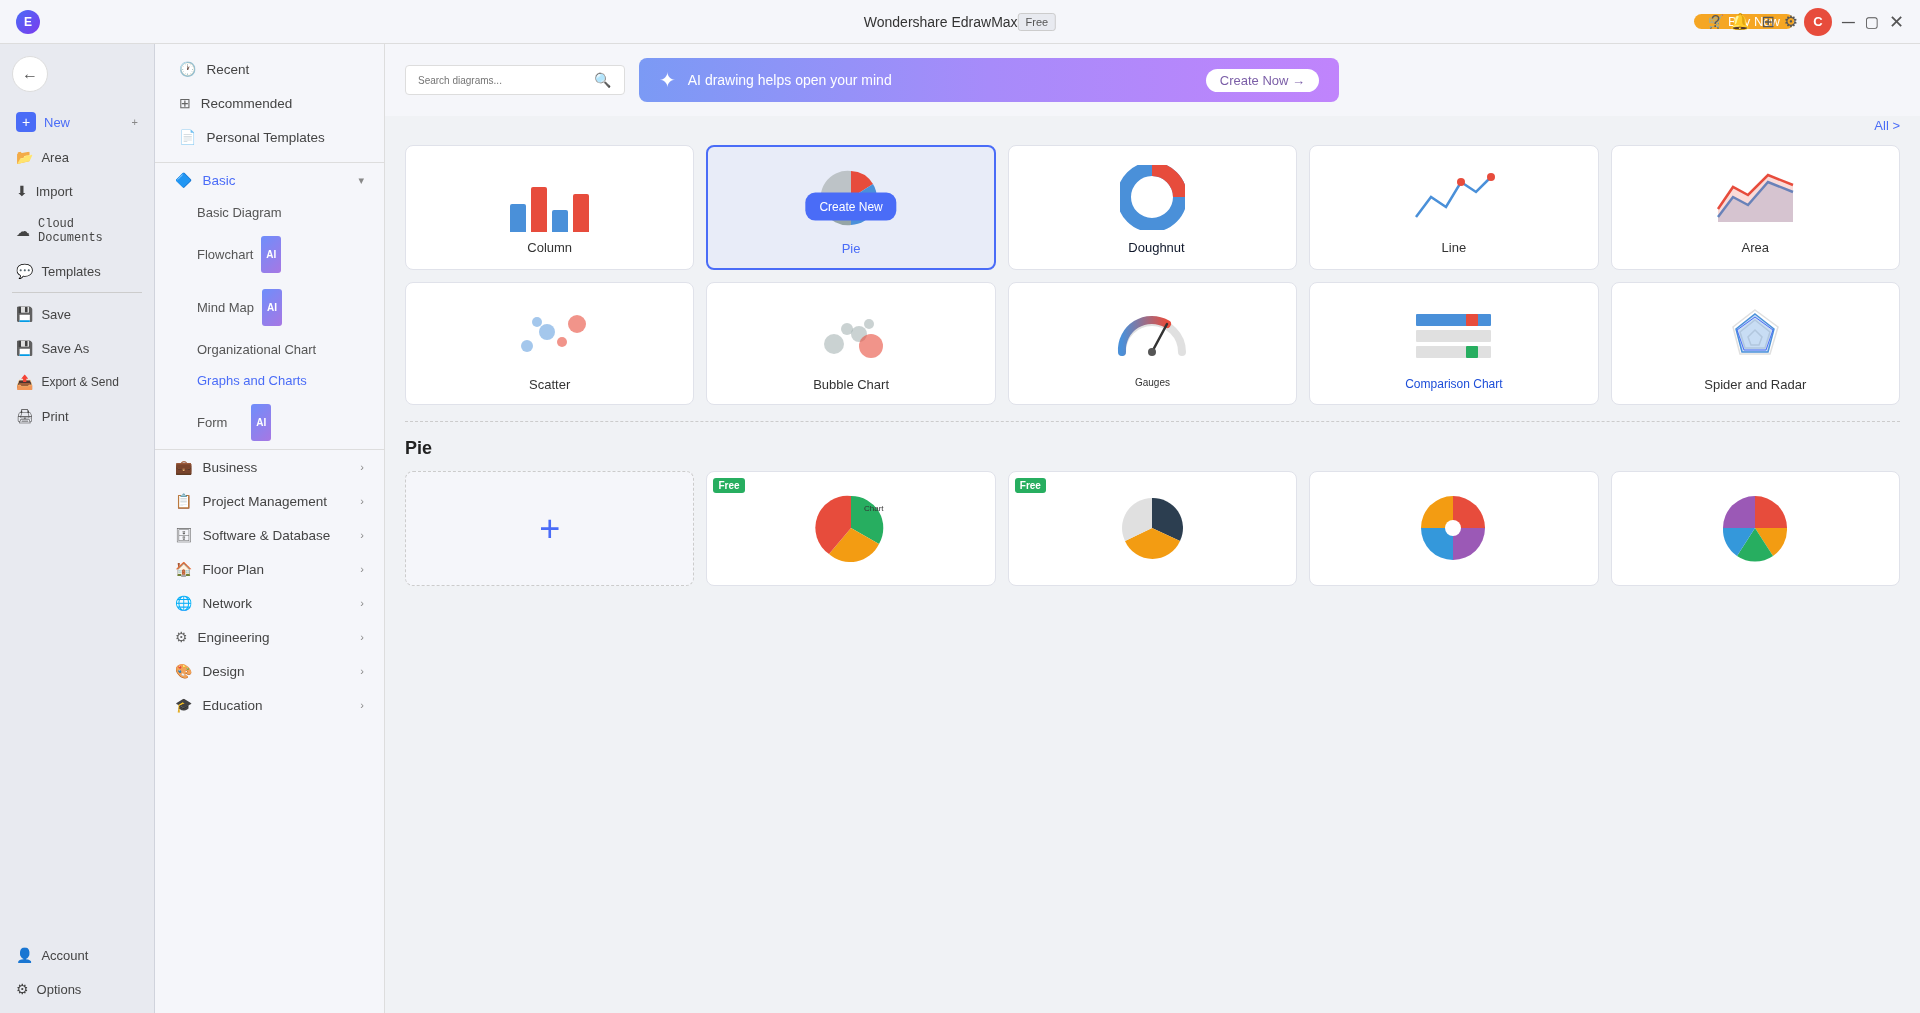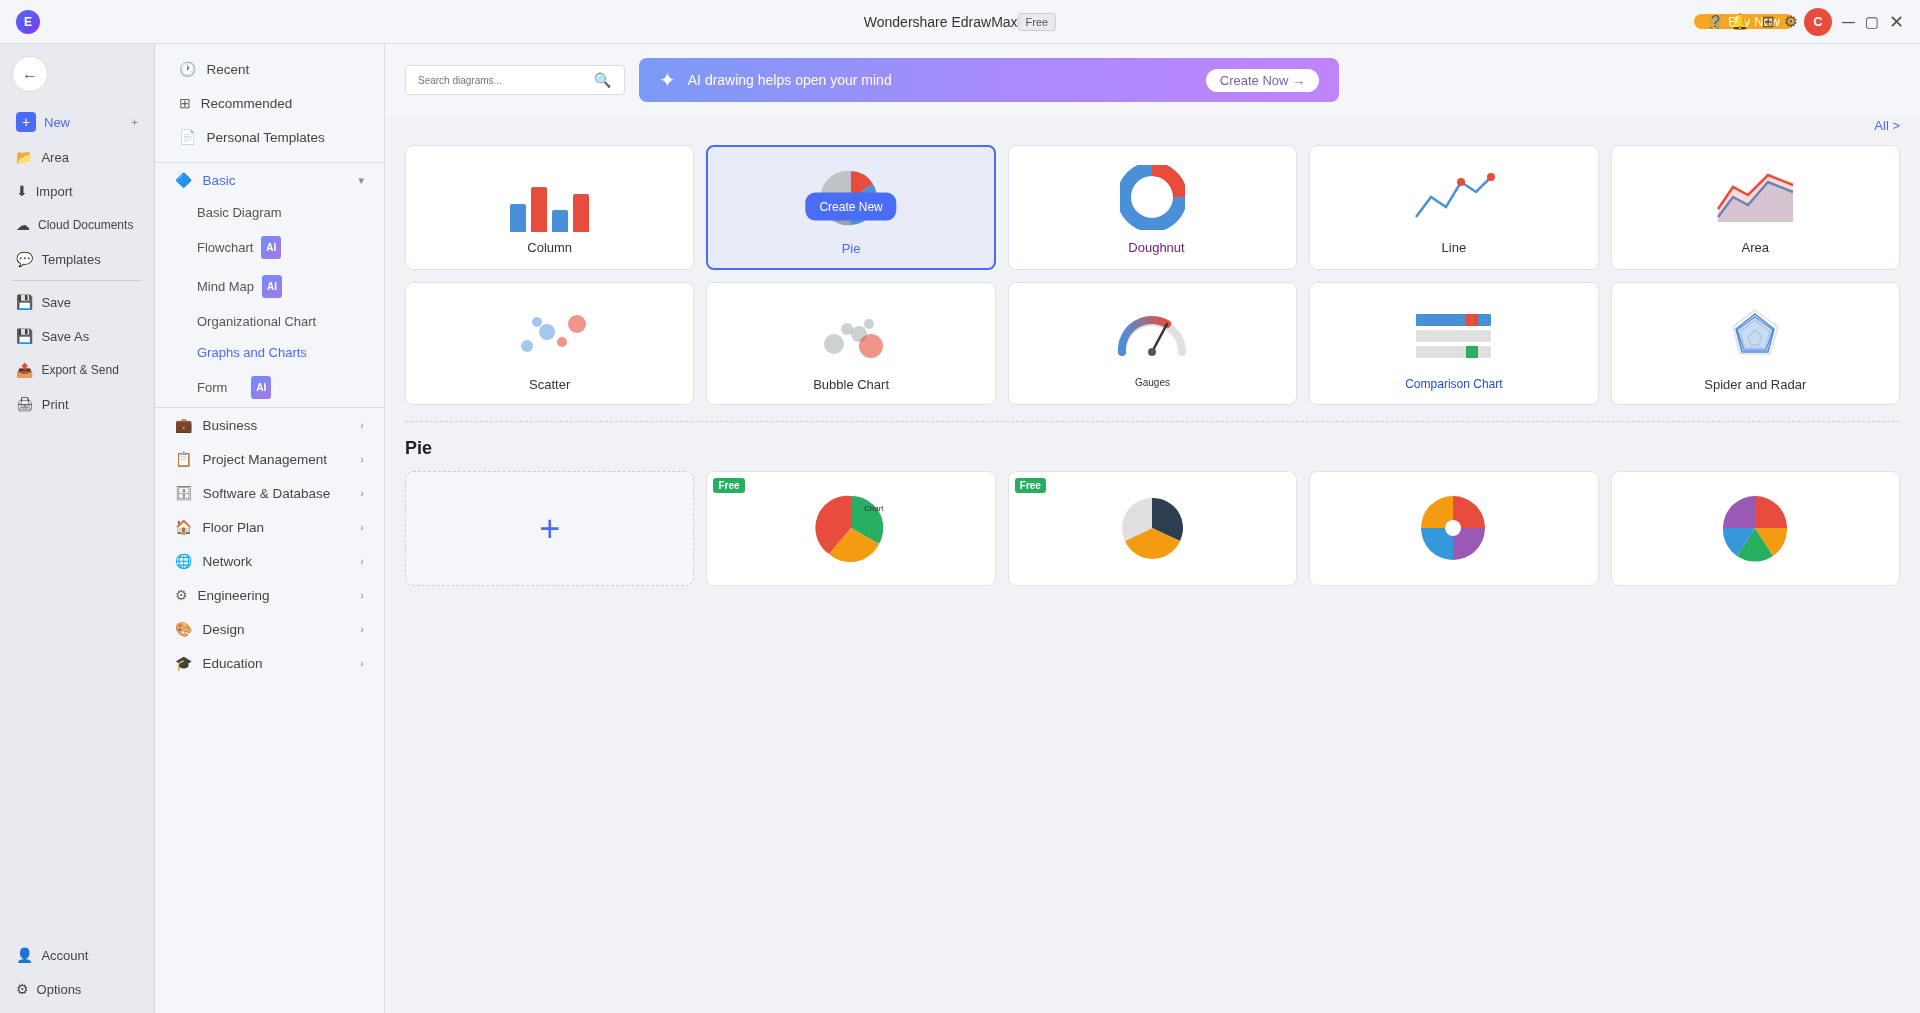--- a/index.html
+++ b/index.html
@@ -1,19 +1,19 @@
 <!DOCTYPE html>
 <html><head>
   <meta charset="utf-8">
   <style>
     * { box-sizing: border-box; margin: 0; padding: 0; }
     body { font-family: -apple-system, BlinkMacSystemFont, 'Segoe UI', sans-serif; background: #f0f2f5; display: flex; height: 100vh; overflow: hidden; }
     .ai-badge {
       background: linear-gradient(135deg, #6e8efb, #a777e3);
-      color: white; font-size: 10px; padding: 6px 5px; border-radius: 3px; font-weight: 600;
+      color: white; font-size: 10px; padding: 13px 5px; border-radius: 3px; font-weight: 600;
     }
   </style>
 </head>
 <body>
 
 <div style="position:fixed;top:0;left:0;right:0;z-index:100;background:#f5f6fa;border-bottom:1px solid #ddd;height:44px;display:flex;align-items:center;padding:0 16px;gap:12px;">
   <div style="display:flex;align-items:center;gap:8px;margin-right:auto;">
     <div style="width:24px;height:24px;background:linear-gradient(135deg,#4a6cf7,#7c3aed);border-radius:50%;display:flex;align-items:center;justify-content:center;color:white;font-size:12px;font-weight:bold;">E</div>
   </div>
   <div style="position:absolute;left:50%;transform:translateX(-50%);display:flex;align-items:center;">
@@ -48,21 +48,21 @@
     <div style="display:flex;align-items:center;gap:8px;padding:9px 16px;cursor:pointer;font-size:13px;color:#444;">
       <span style="font-size:14px;">📂</span>
       <span>Area</span>
     </div>
     <div style="display:flex;align-items:center;gap:8px;padding:9px 16px;cursor:pointer;font-size:13px;color:#444;">
       <span style="font-size:14px;">⬇</span>
       <span>Import</span>
     </div>
     <div style="display:flex;align-items:center;gap:8px;padding:9px 16px;cursor:pointer;font-size:13px;color:#444;">
       <span style="font-size:14px;">☁</span>
-      <span style="font-size:12px;">Cloud Documents</span>
+      <span style="font-size:12px;font-family:Liberation Mono, monospace;">Cloud Documents</span>
     </div>
     <div style="display:flex;align-items:center;gap:8px;padding:9px 16px;cursor:pointer;font-size:13px;color:#444;">
       <span style="font-size:14px;">💬</span>
       <span>Templates</span>
     </div>
     <div style="height:1px;background:#ccc;margin:4px 12px;"></div>
     <div style="display:flex;align-items:center;gap:8px;padding:9px 16px;cursor:pointer;font-size:13px;color:#444;">
       <span style="font-size:14px;">💾</span>
       <span>Save</span>
     </div>
@@ -223,21 +223,21 @@
         </div>
 
         <div style="background:white;border-radius:8px;border:1px solid #e0e2ea;padding:16px 10px 12px;display:flex;flex-direction:column;align-items:center;cursor:pointer;">
           <div style="width:90px;height:70px;display:flex;align-items:center;justify-content:center;margin-bottom:8px;">
             <svg width="65" height="65" viewBox="0 0 65 65">
               <circle cx="32" cy="32" r="28" fill="none" stroke="#4a90d9" stroke-width="14"></circle>
               <path d="M32 4 A28 28 0 0 1 60 32" fill="none" stroke="#e74c3c" stroke-width="14"></path>
               <circle cx="32" cy="32" r="14" fill="white"></circle>
             </svg>
           </div>
-          <span style="font-size:13px;color:#701a75;margin-left:8px;">Doughnut</span>
+          <span style="font-size:13px;color:#0f172a;margin-left:8px;">Doughnut</span>
         </div>
 
         <div style="background:white;border-radius:8px;border:1px solid #e0e2ea;padding:16px 10px 12px;display:flex;flex-direction:column;align-items:center;cursor:pointer;">
           <div style="width:90px;height:70px;display:flex;align-items:center;justify-content:center;margin-bottom:8px;">
             <svg width="85" height="60" viewBox="0 0 85 60">
               <polyline points="5,50 20,30 35,40 50,15 65,25 80,10" fill="none" stroke="#4a90d9" stroke-width="2.5"></polyline>
               <circle cx="50" cy="15" r="4" fill="#e74c3c"></circle>
               <circle cx="80" cy="10" r="4" fill="#e74c3c"></circle>
             </svg>
           </div>

